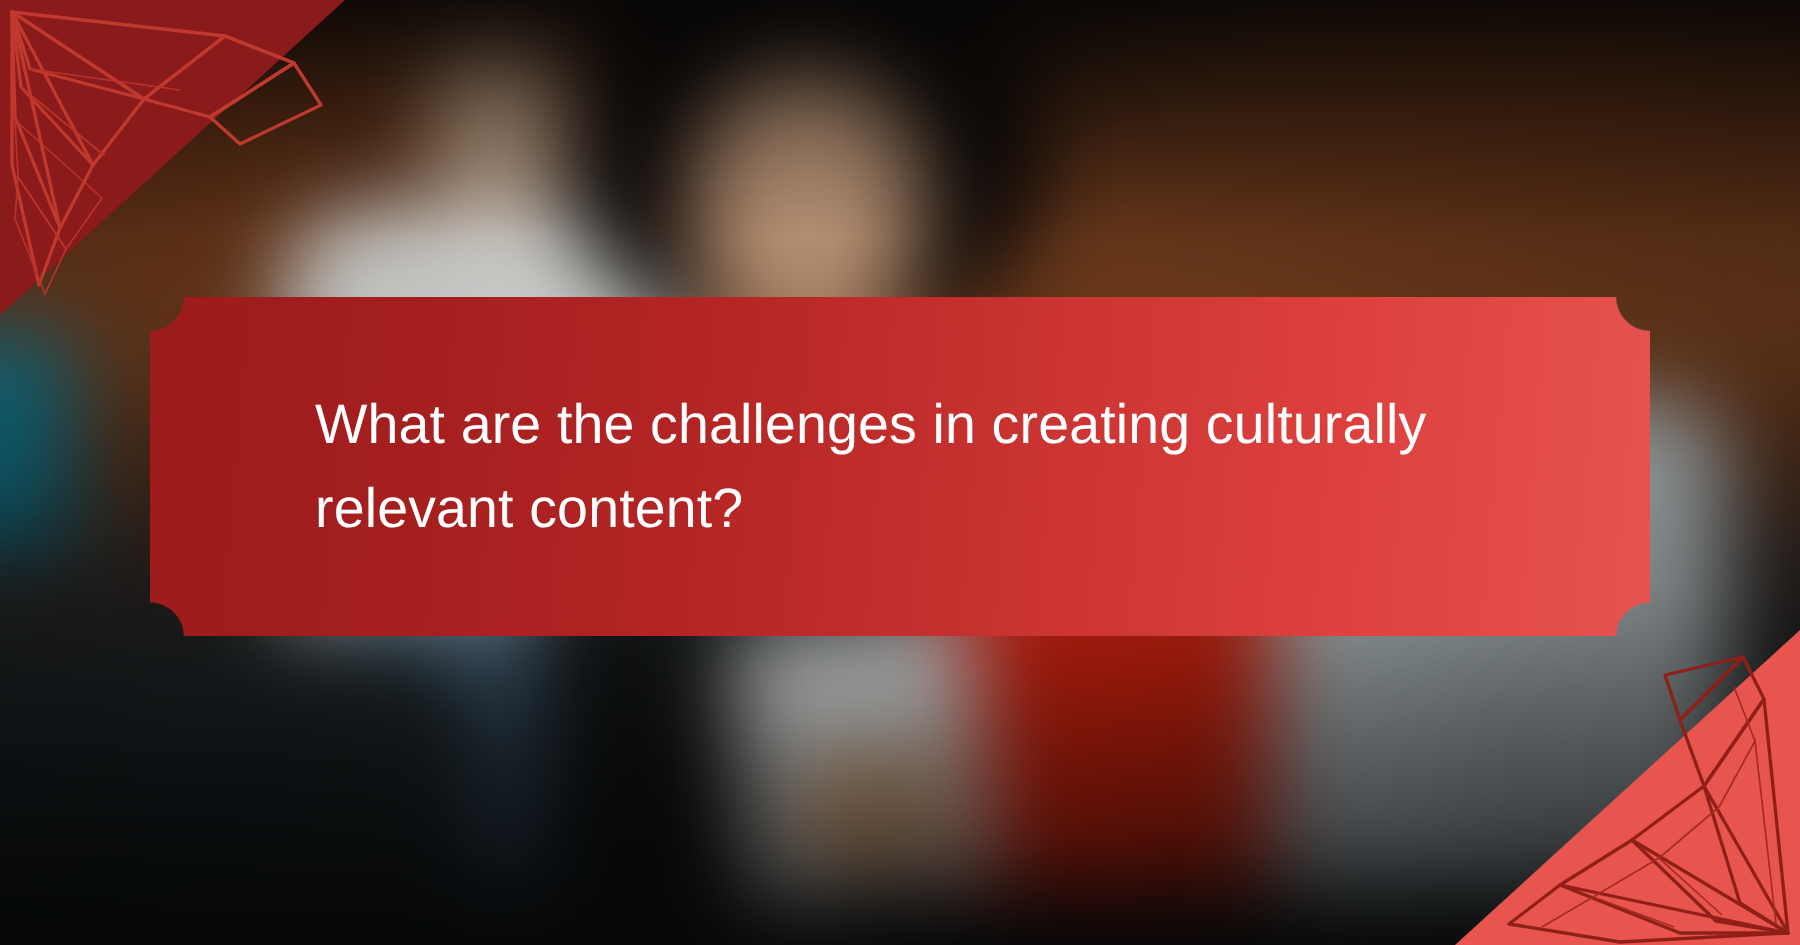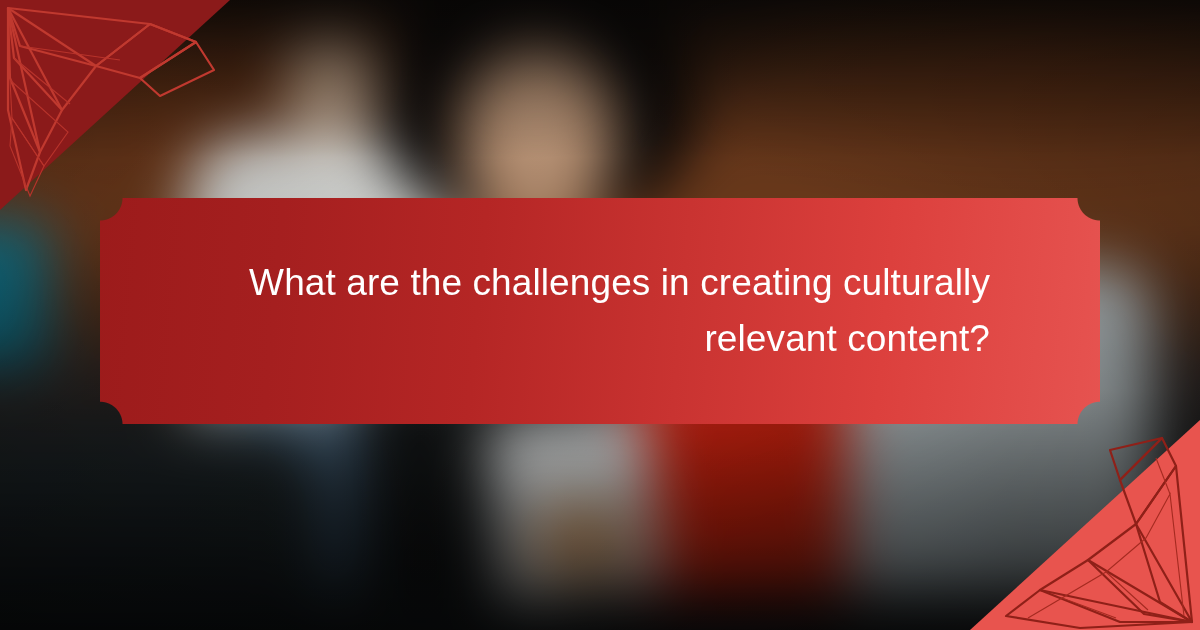--- a/index.html
+++ b/index.html
@@ -231,21 +231,21 @@
     box-sizing: border-box;
     padding: 0 70px;
   }
 
   #banner-text {
     color: #ffffff;
     font-family: "Liberation Sans", sans-serif;
     font-size: 37px;
     font-weight: 400;
     line-height: 1.52;
-    text-align: right;
+    text-align: left;
     letter-spacing: .1px;
     max-width: 780px;
   }
 </style>
 </head>
 <body>
 
 <div id="card">
 
   <div class="photo">

